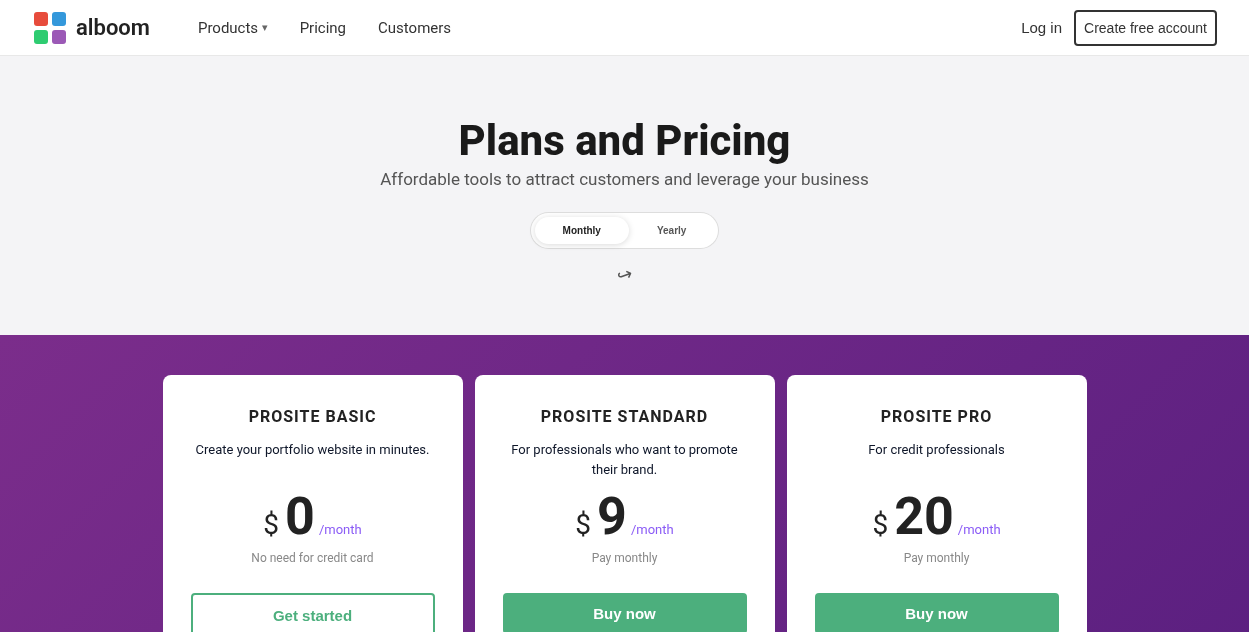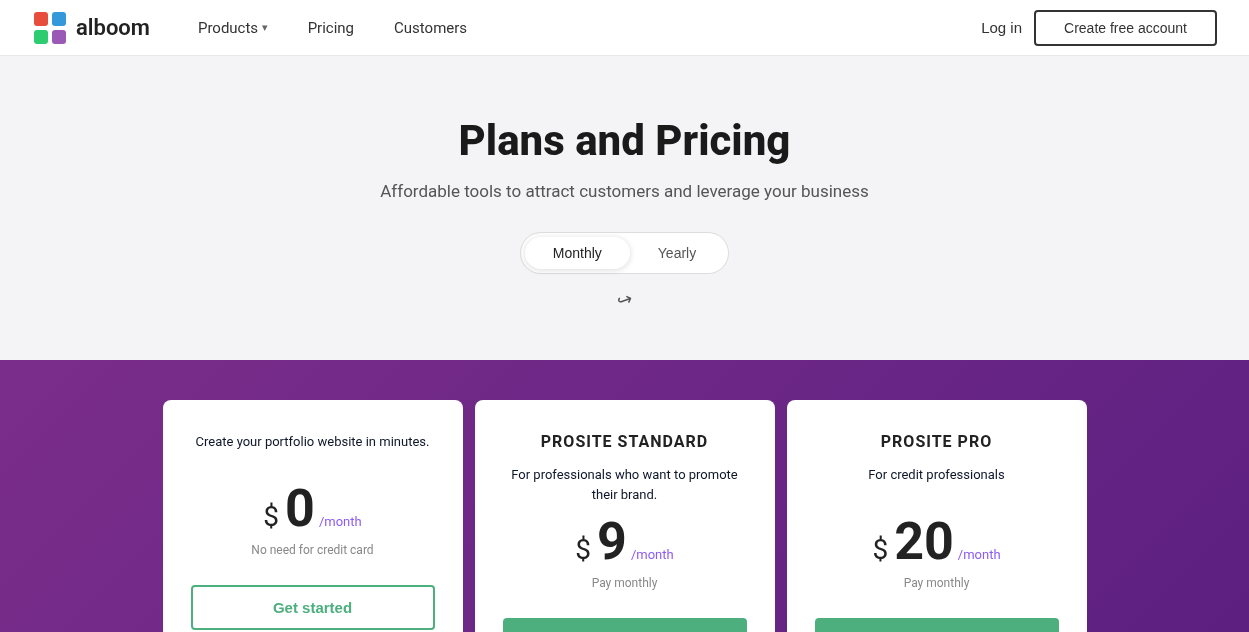--- a/index.html
+++ b/index.html
@@ -29,21 +29,21 @@
     }
     .logo-text {
       font-size: 22px;
       font-weight: 600;
       color: #222;
       text-align: right;
     }
     .nav-links {
       display: flex;
       align-items: center;
-      gap: 8px;
+      gap: 0;
       flex: 1;
     }
     .nav-item {
       display: flex;
       align-items: center;
       gap: 4px;
       padding: 0 16px;
       height: 56px;
       font-size: 15px;
       color: #333;
@@ -66,62 +66,62 @@
       background: none;
       border: none;
       padding: 8px 12px;
     }
     .create-account-btn {
       font-size: 14px;
       color: #333;
       cursor: pointer;
       background: #fff;
       border: 2px solid #333;
-      padding: 8px 28px;
+      padding: 8px 8px;
       border-radius: 4px;
       font-weight: 500;
       white-space: nowrap;
     }
 
     
     .hero {
       background: #f4f4f6;
       padding: 60px 20px 50px;
       text-align: center;
     }
     .hero-title {
       font-size: 42px;
       font-weight: 800;
       color: #1a1a1a;
-      margin-bottom: 16px;
+      margin-bottom: 4px;
     }
     .hero-subtitle {
       font-size: 17px;
       color: #555;
-      margin-bottom: 32px;
+      margin-bottom: 24px;
     }
 
     
     .billing-toggle {
       display: inline-flex;
       background: #fff;
       border-radius: 50px;
       padding: 4px;
       box-shadow: 0 0 0 1px #ddd;
       margin-bottom: 16px;
     }
     .toggle-option {
       padding: 8px 28px;
       border-radius: 50px;
-      font-size: 14px;
+      font-size: 10px;
       cursor: pointer;
       border: none;
       background: transparent;
       color: #555;
-      font-weight: 400;
+      font-weight: 700;
       transition: background 0.2s, color 0.2s;
     }
     .toggle-option.active {
       background: #fff;
       color: #222;
       box-shadow: 0 1px 6px rgba(0,0,0,0.15);
     }
     .discount-note {
       font-size: 13px;
       color: #666;
@@ -275,20 +275,21 @@
 
   <div class="discount-note">
     <span class="arrow-icon">↪</span>
   </div>
 </section>
 
 <section class="pricing-section">
   <div class="pricing-cards">
 
     <div class="pricing-card">
+      <div class="plan-name">PROSITE BASIC</div>
       <div class="plan-desc">Create your portfolio website in minutes.</div>
       <div class="plan-price">
         <span class="price-dollar">$</span>
         <span class="price-amount">0</span>
         <span class="price-period">/month</span>
       </div>
       <div class="plan-note">No need for credit card</div>
       <button class="plan-cta-outline">Get started</button>
     </div>
 

